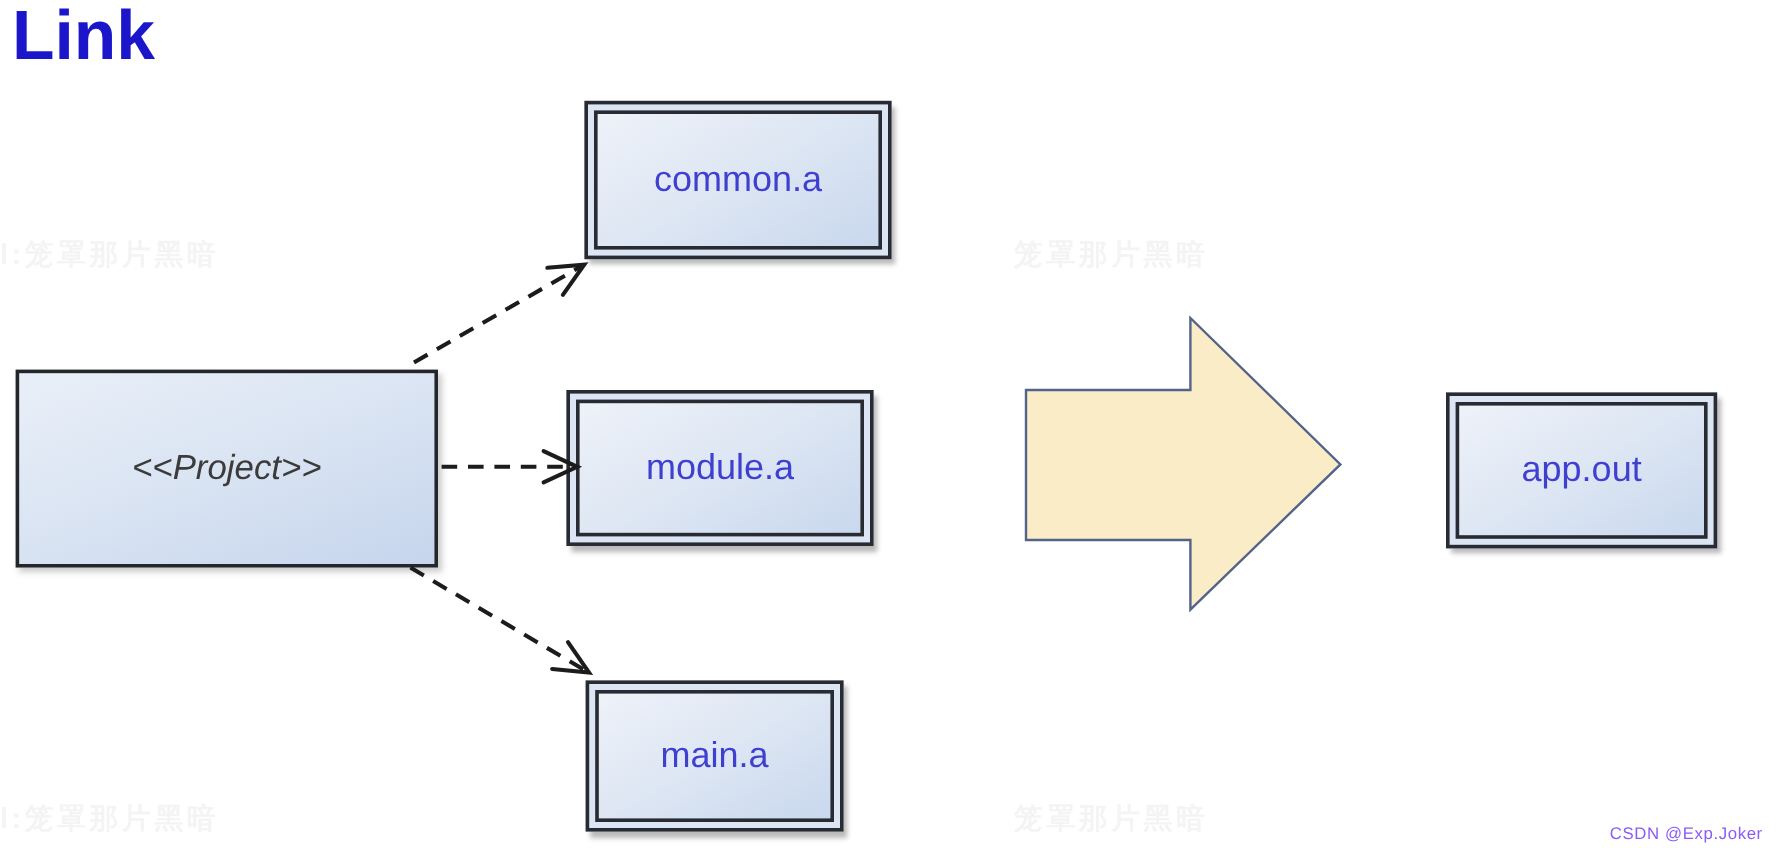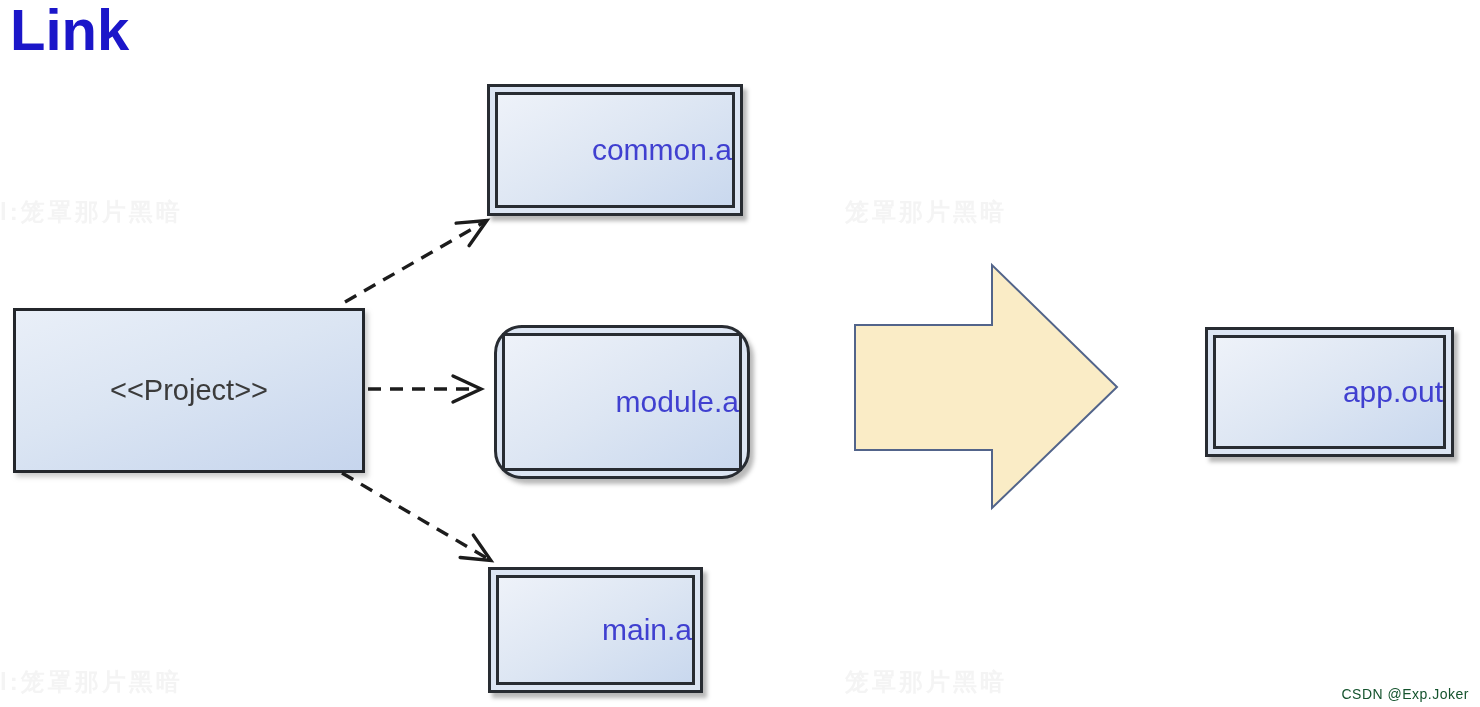--- a/index.html
+++ b/index.html
@@ -44,20 +44,21 @@
     left: 13px; top: 308px;
     width: 352px; height: 165px;
     box-sizing: border-box;
     border: 3px solid #23262b;
     background: linear-gradient(160deg, #e9eff8 0%, #dbe5f3 45%, #c6d5ed 100%);
     box-shadow: 3px 4px 5px rgba(110,110,110,0.35);
     display: flex;
     flex-direction: row;
     align-items: center;
     justify-content: center;
+    font-style: italic;
   }
   .makefile-line {
     font-size: 29px;
     color: #3b3b3b;
     line-height: 1.55;
     text-align: center;
   }
 
   
   .artifact {
@@ -68,30 +69,30 @@
     padding: 5px;
     box-shadow: 4px 5px 4px rgba(100,100,100,0.45);
   }
   .artifact-inner {
     box-sizing: border-box;
     width: 100%; height: 100%;
     border: 3px solid #282c32;
     background: linear-gradient(150deg, #eef2f9 0%, #dde6f3 50%, #c9d8ee 100%);
     display: flex;
     align-items: center;
-    justify-content: flex-end;
+    justify-content: center;
   }
   .artifact-label {
     font-size: 30px;
     color: #4040d0;
   }
   #box-common { left: 487px; top: 84px;  width: 256px; height: 132px; }
-  #box-module { left: 494px; top: 325px; width: 256px; height: 154px; border-radius: 28px; }
+  #box-module { left: 472px; top: 325px; width: 256px; height: 130px; }
   #box-main   { left: 488px; top: 567px; width: 215px; height: 126px; }
-  #box-appout { left: 1205px; top: 327px; width: 249px; height: 130px; }
+  #box-appout { left: 1205px; top: 327px; width: 226px; height: 130px; }
 
   
   #edge-layer {
     position: absolute;
     left: 0; top: 0;
     width: 1480px; height: 707px;
     pointer-events: none;
   }
   .edge-line {
     stroke: #1c1c1c;
@@ -107,21 +108,21 @@
     left: 850px; top: 258px;
     pointer-events: none;
   }
 
   
   #csdn-watermark {
     position: absolute;
     right: 11px;
     bottom: 5px;
     font-size: 14px;
-    color: #14532d;
+    color: #8b5cf6;
     letter-spacing: 0.5px;
   }
 </style>
 </head>
 <body>
 
 <div id="canvas">
 
   <div id="page-title">Link</div>
 

